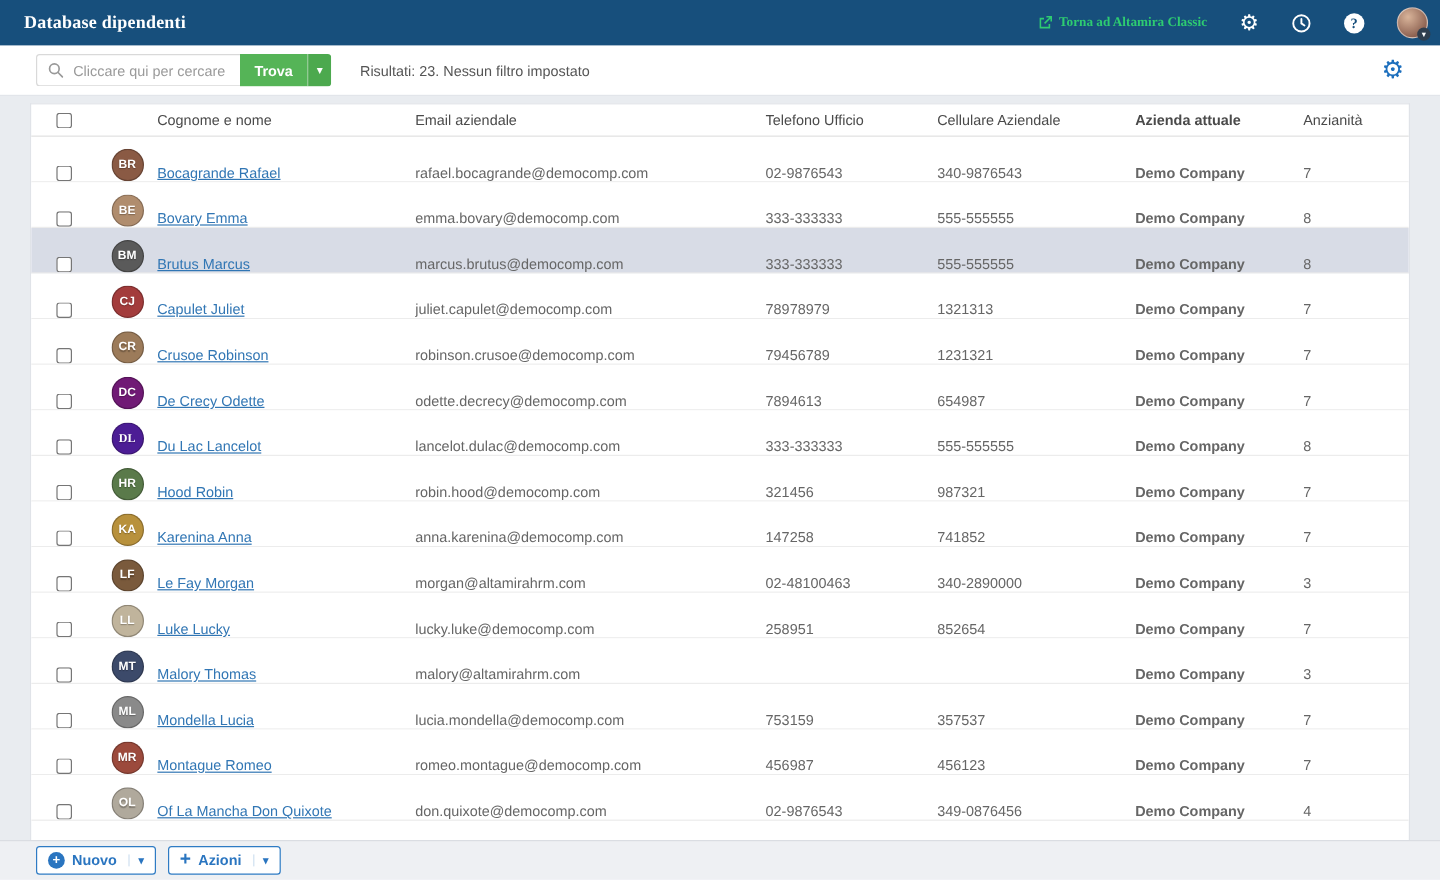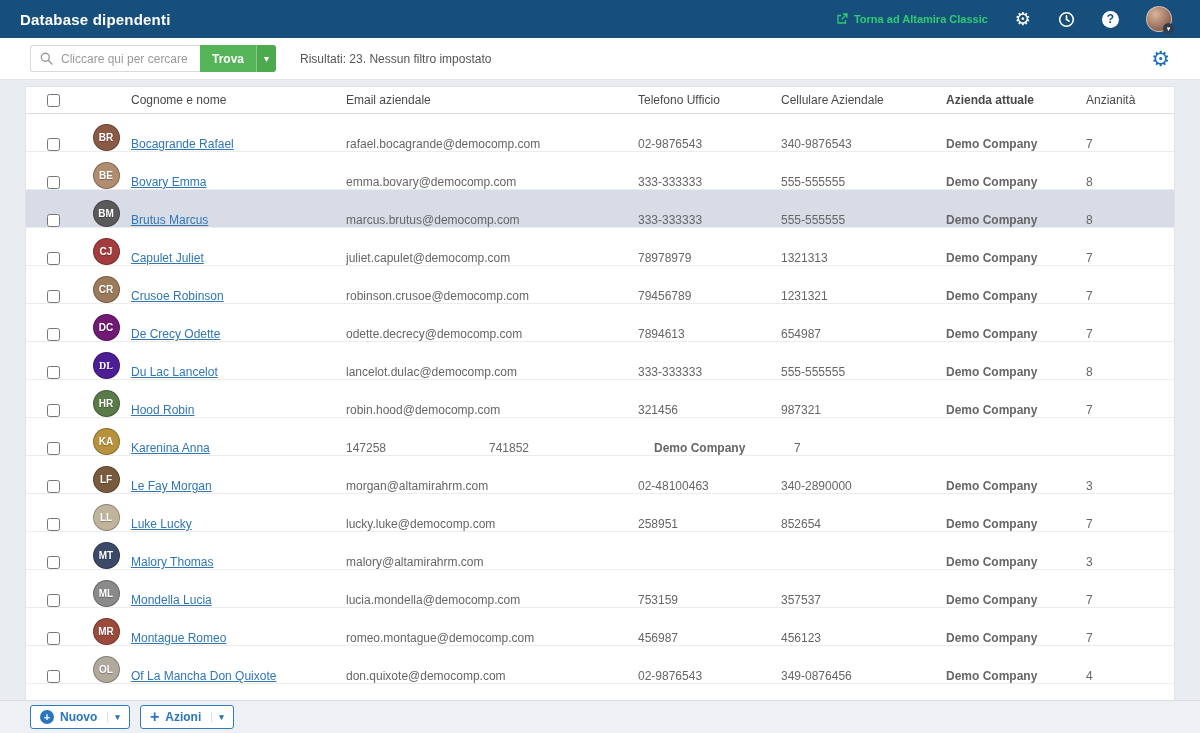--- a/index.html
+++ b/index.html
@@ -8,21 +8,21 @@
     font-family:"Liberation Sans", sans-serif;
     background:#e9ecf0;
     display:flex; flex-direction:column;
     font-size:12px; color:#555;
   }
 
   
   .topbar {
     height:38px; background:#174f7c; color:#fff;
     display:flex; align-items:center; justify-content:space-between;
-    padding:0 28px 0 20px; flex:0 0 auto;
+    padding:0 10px 0 20px; flex:0 0 auto;font-family:Liberation Serif, serif;
   }
   .topbar h1 { font-size:15px; font-weight:bold; letter-spacing:.2px; }
   .topbar-right { display:flex; align-items:center; gap:27px; }
   .classic-link {
     display:flex; align-items:center; gap:6px;
     color:#2ecc71; font-size:11px; font-weight:bold; text-decoration:none;
   }
   .tb-icon { color:#fff; font-size:18px; line-height:1; cursor:pointer; display:flex; align-items:center; }
   .help-badge {
     width:17px; height:17px; border-radius:50%; background:#fff; color:#174f7c;
@@ -325,20 +325,21 @@
   <div class="trow">
     <div class="c-check cell">
       <input type="checkbox" class="cb" style="">
     </div>
     <div class="c-avatar cell">
       <span class="avatar" style="background: rgb(184, 145, 60);">KA</span>
     </div>
     <div class="c-name cell">
       <a href="#" class="name-link">Karenina Anna</a>
     </div>
+    <div class="c-email cell txt">anna.karenina@democomp.com</div>
     <div class="c-tel cell txt">147258</div>
     <div class="c-cellcol cell txt">741852</div>
     <div class="c-company cell txt">Demo Company</div>
     <div class="c-seniority cell txt">7</div>
   </div>
 
   <div class="trow">
     <div class="c-check cell">
       <input type="checkbox" class="cb" style="">
     </div>

